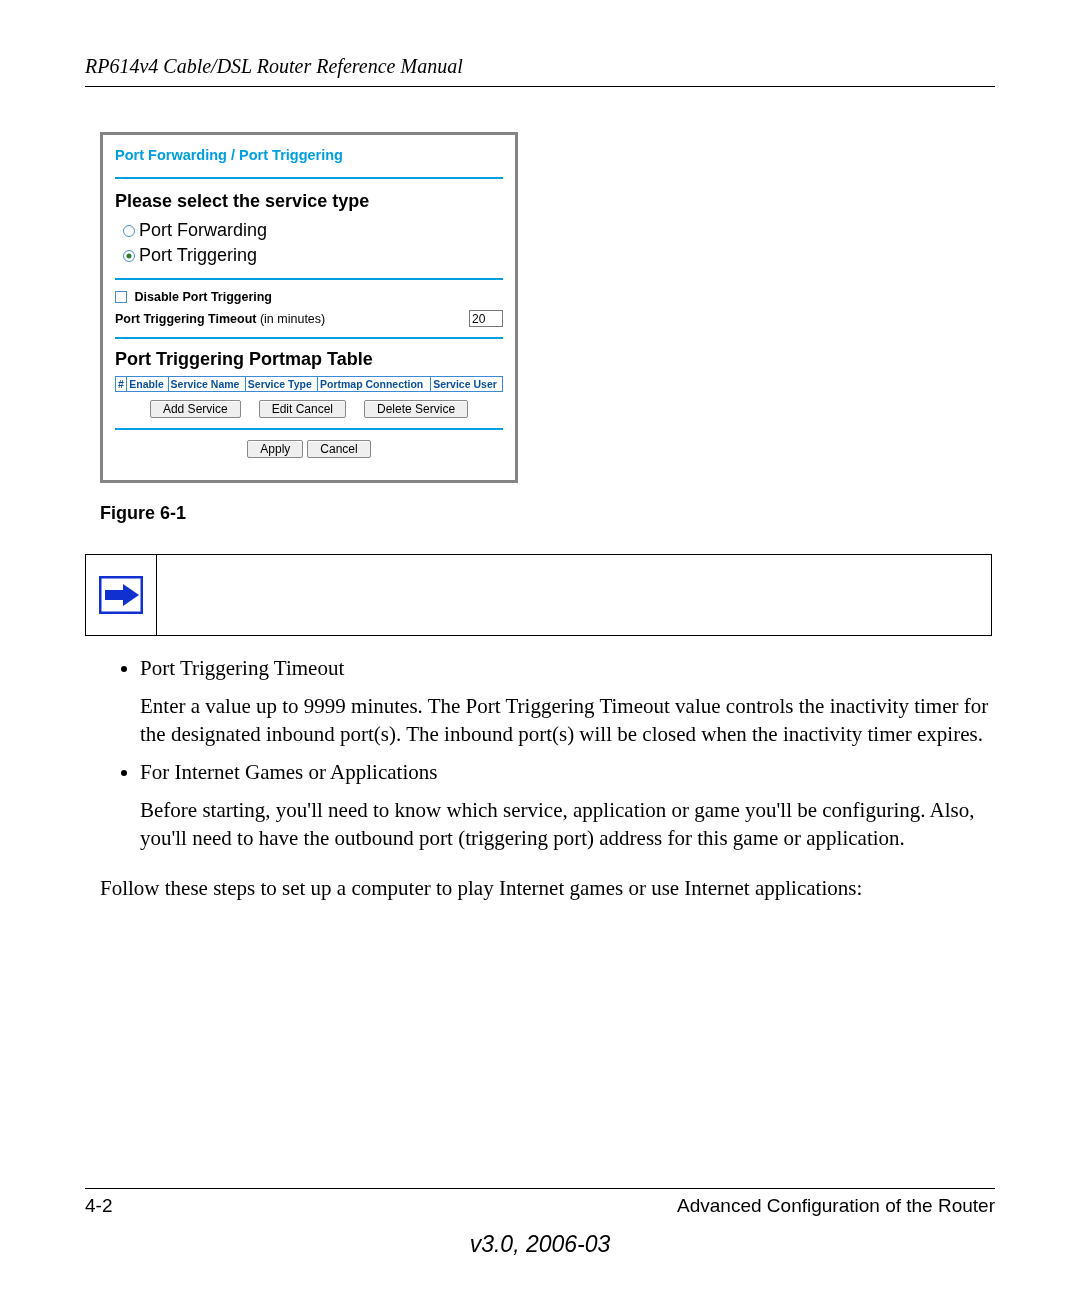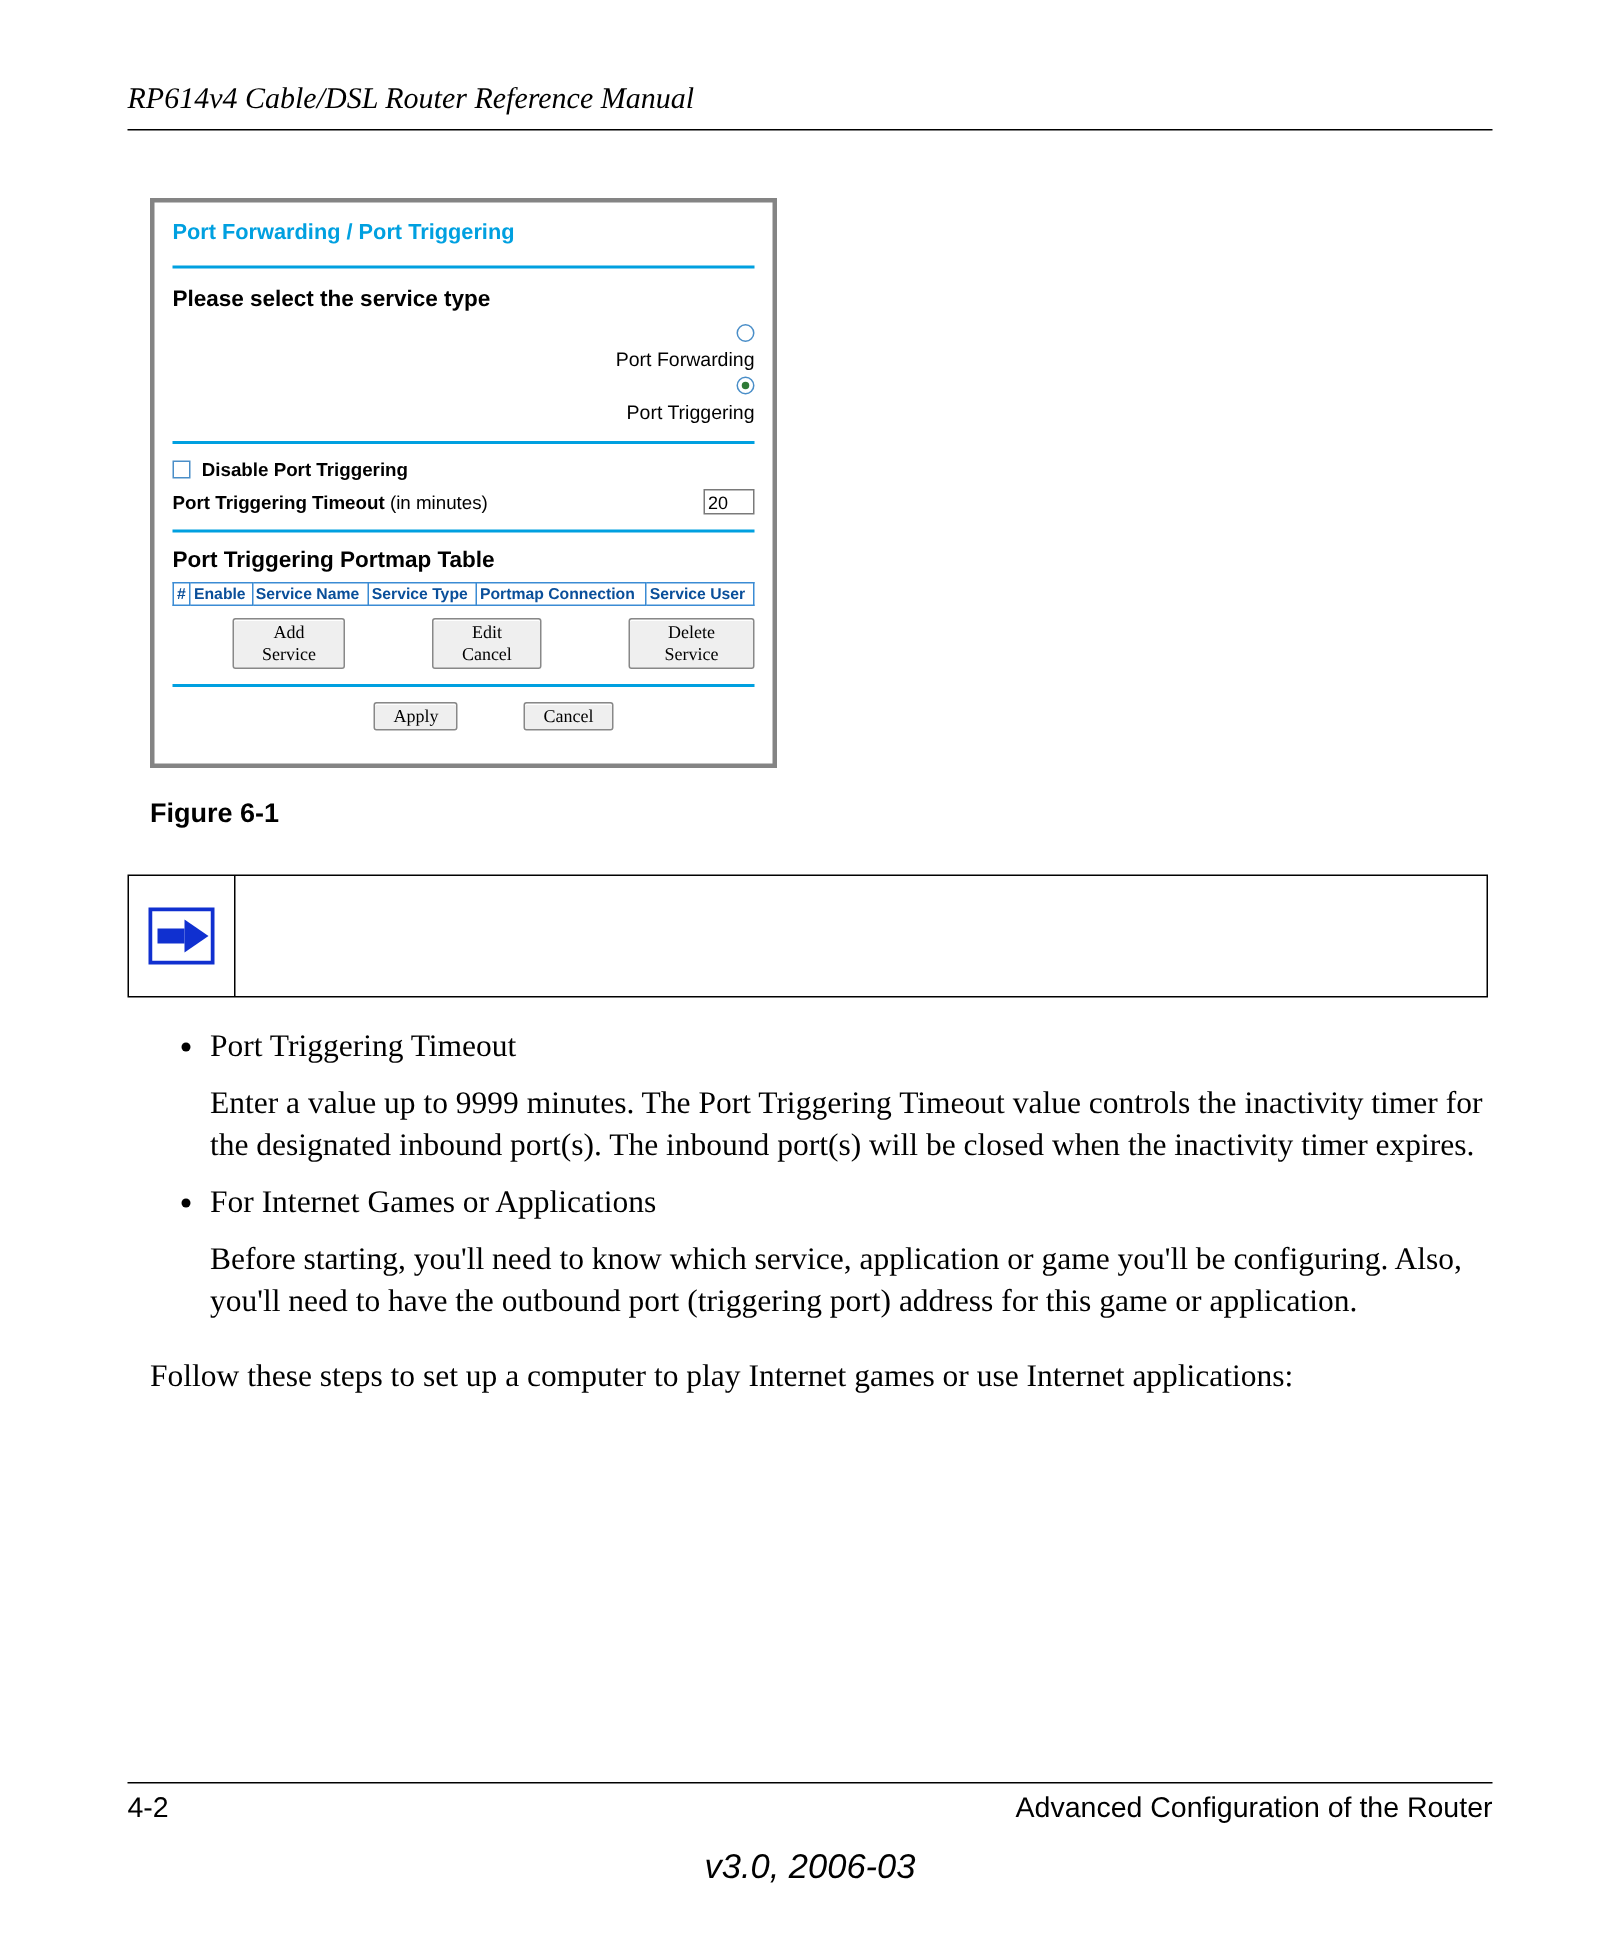--- a/index.html
+++ b/index.html
@@ -40,30 +40,29 @@
   .ss-title {
     color: #00a0e0;
     font-weight: bold;
     font-size: 14.5px;
     padding: 2px 0 14px 0;
     border-bottom: 2px solid #00a0e0;
     margin-bottom: 12px;
   }
   .ss-section-head {
     font-weight: bold;
-    font-size: 15px;
+    font-size: 18px;
     margin-bottom: 6px;
   }
   .ss-radio-row {
     display: flex;
-    align-items: flex-end;
+    align-items: center;
     gap: 4px;
     padding: 2px 0 2px 8px;
-    font-size: 13px;
-    flex-direction: column;
+    font-size: 18px;
   }
   .radio {
     display: inline-block;
     width: 12px;
     height: 12px;
     border: 1.5px solid #4a8ec8;
     border-radius: 50%;
     box-sizing: border-box;
     position: relative;
   }
@@ -127,29 +126,28 @@
     text-align: left;
     white-space: nowrap;
   }
   .btn-row {
     display: flex;
     justify-content: center;
     gap: 18px;
     margin-top: 8px;
   }
   button.ui-btn {
-    font-family: Liberation Serif, serif;
+    font-family: Liberation Sans, sans-serif;
     font-size: 12px;
     background: #efefef;
     border: 1px solid #888;
     padding: 1px 12px;
     border-radius: 2px;
     box-shadow: inset 0 1px 0 #fff;
     cursor: pointer;
-    margin-left: 40px;
   }
   .btn-row.center2 { gap: 4px; }
   .fig-caption {
     font-family: Arial, Helvetica, sans-serif;
     font-weight: bold;
     font-size: 18px;
     margin: 20px 0 30px 15px;
   }
   .note-box {
     border: 1px solid #000;

